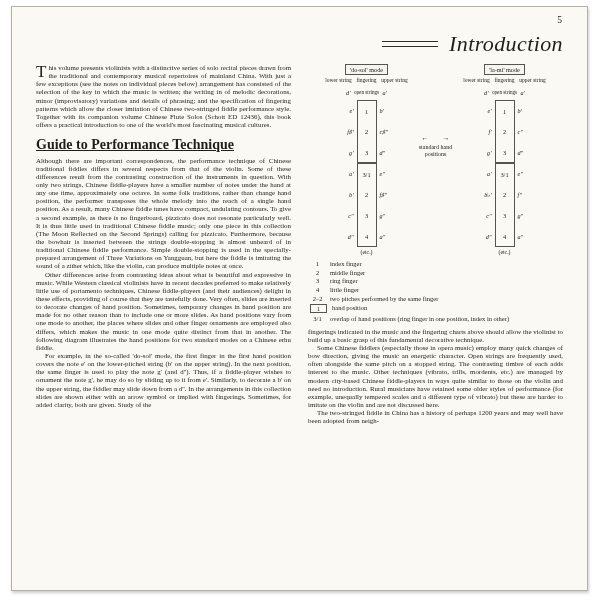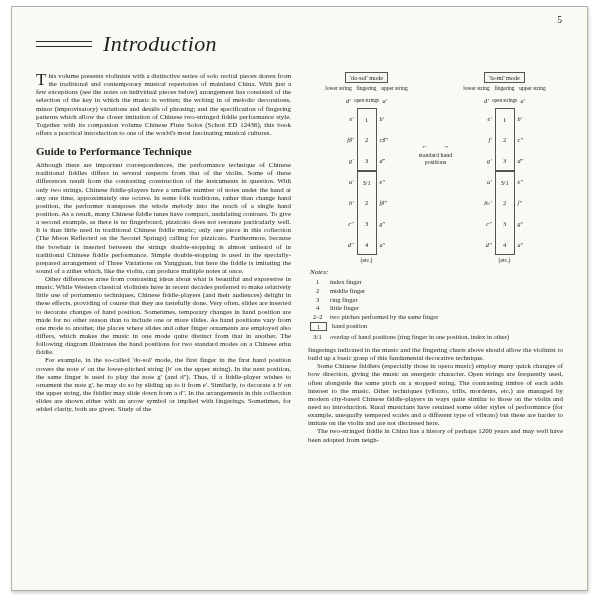--- a/index.html
+++ b/index.html
@@ -10,28 +10,28 @@
     color:#1e1e1b;
   }
   .page {
     position:absolute; left:11px; top:6px; width:577px; height:585px;
     background:#faf9f4; border:1px solid #b3b1aa; box-sizing:border-box;
     box-shadow:1px 2px 3px rgba(0,0,0,.2);
     overflow:hidden;
   }
   .inner { position:relative; height:100%; box-sizing:border-box; padding:8px 24px 0 24px; }
   .page-num { position:absolute; top:8px; right:25px; font-size:9.5px; }
-  .title-row { display:flex; align-items:center; margin:16px 0 15px 0; }
+  .title-row { display:flex; align-items:center; margin:16px 0 7px 0;justify-content:flex-end; }
   .dbl-rule { width:56px; height:4px; border-top:1.6px solid #2c2c28; border-bottom:1px solid #2c2c28; margin-right:11px; }
   .title { font-size:22px; font-style:italic; letter-spacing:.4px; }
   .cols { display:flex; gap:17px; }
   .col { width:50%; font-size:6.9px; line-height:1.18; text-align:justify; }
   .col p { margin:0; }
   .col p + p { text-indent:9px; }
-  .col h3 { font-size:11px; margin:8px 0 3px 0; font-weight:bold; }
+  .col h3 { font-size:14px; margin:8px 0 3px 0; font-weight:bold;text-decoration:underline; }
   .drop::first-letter { float:left; font-size:17px; line-height:13px; padding:1px 2px 0 0; }
 
   
   .diagram-wrap { margin:0 0 5px 0; }
   .charts { display:flex; justify-content:center; align-items:flex-start; gap:3px; }
   .chart { display:flex; flex-direction:column; align-items:center; }
   .chart-title { font-size:6.2px; border:1px solid #56544e; padding:1px 4px; margin-bottom:3px; background:#f6f5ef; }
   .chart-heads { display:flex; font-size:5.5px; line-height:1.05; text-align:center; margin-bottom:2px; }
   .chart-heads span { display:inline-block; }
   .chart-heads .h-side { width:30px; }
@@ -187,21 +187,20 @@
                   <div class="drow">
                     <span class="ln">d″</span>
                     <span class="fing g-end">4</span>
                     <span class="rn">a″</span>
                   </div>
                 </div>
                 <div class="chart-etc">(etc.)</div>
               </div>
             </div>
           <div class="notes">
-            <div class="notes-title">Notes:</div>
             <div>
                 <div class="note-row">
                   <span class="note-sym">1</span>
                   <span>index finger</span>
                 </div>
                 <div class="note-row">
                   <span class="note-sym">2</span>
                   <span>middle finger</span>
                 </div>
                 <div class="note-row">

